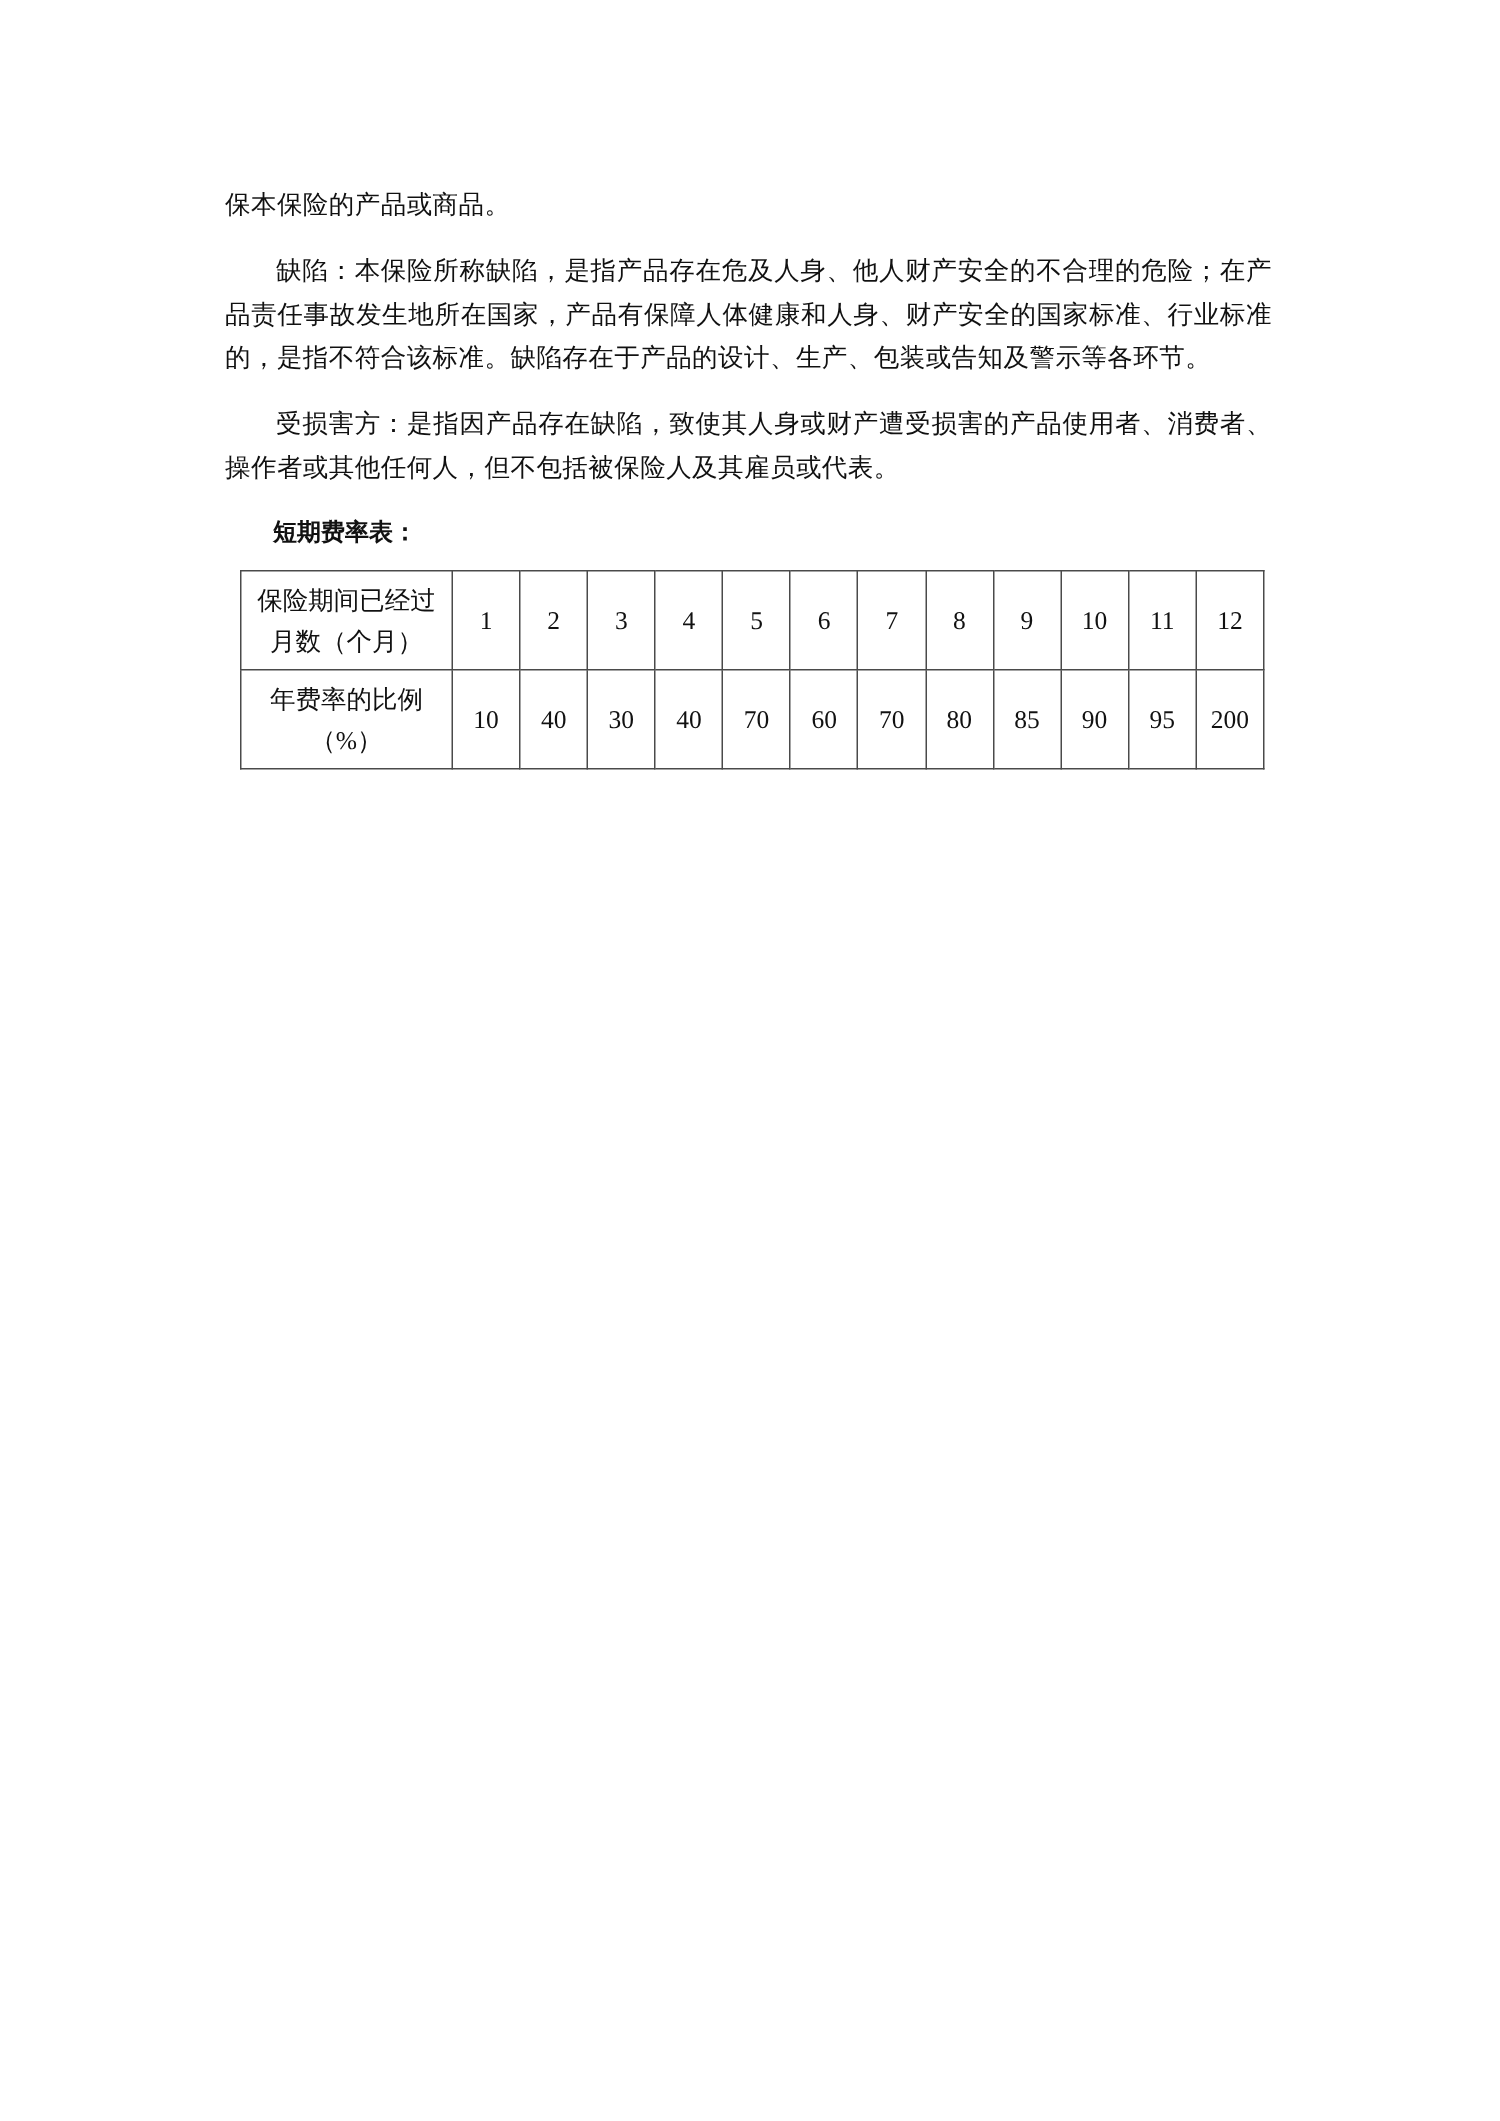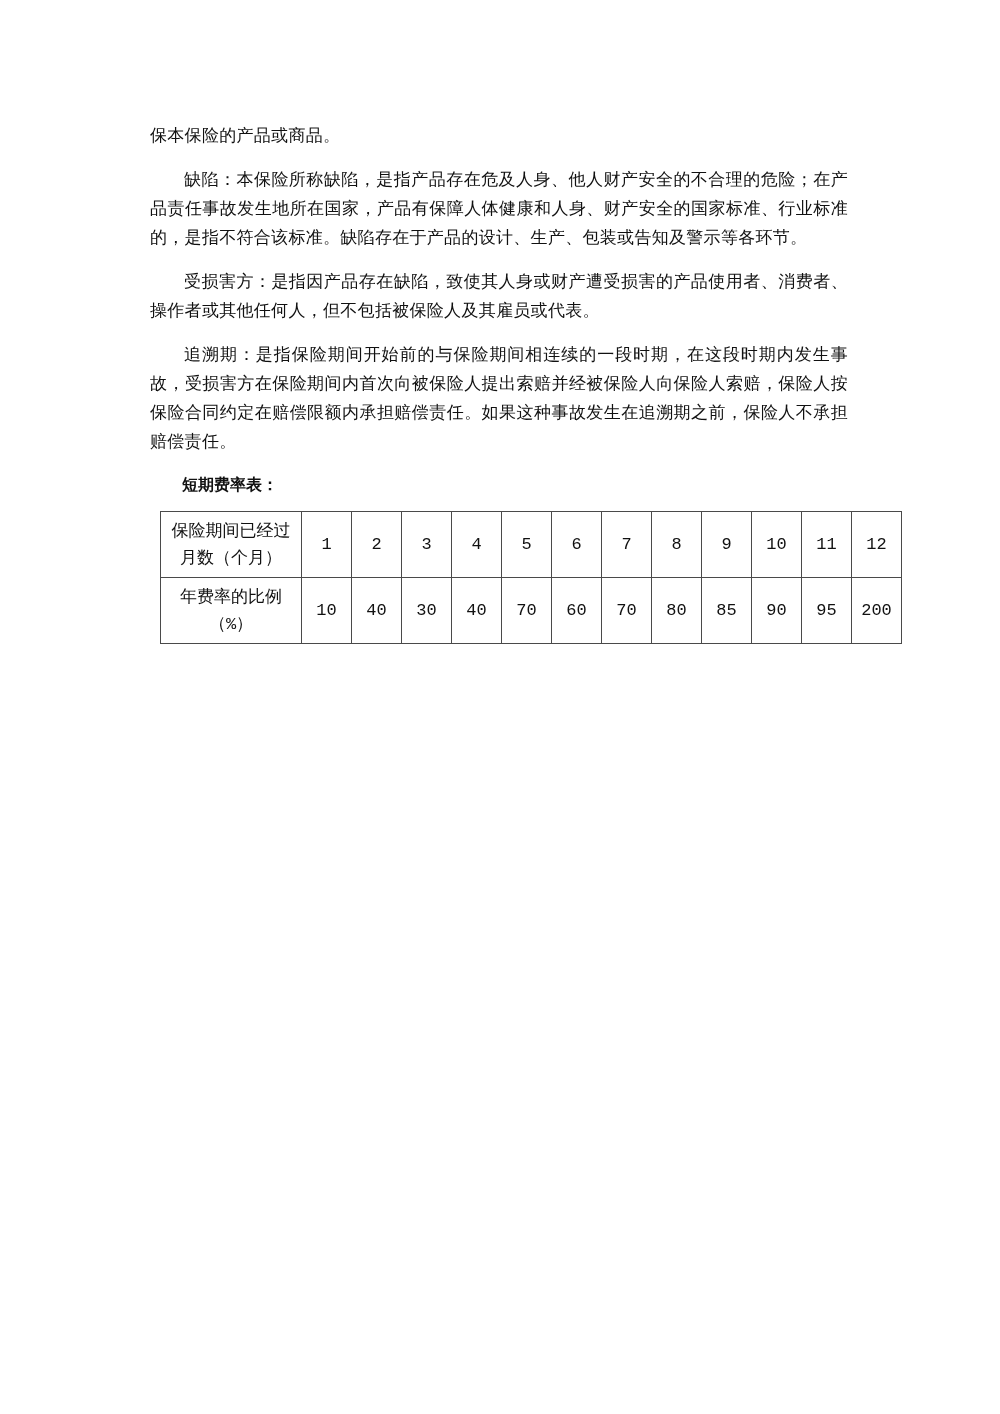--- a/index.html
+++ b/index.html
@@ -4,42 +4,42 @@
 <style>
   * { box-sizing: border-box; }
   html, body { margin: 0; padding: 0; background: #ffffff; }
   .page {
     position: relative;
     width: 1000px;
     height: 1414px;
     margin: 0 auto;
     background: #ffffff;
     color: #111111;
-    font-family: Liberation Mono, monospace;
+    font-family: Liberation Serif, serif;
     padding: 122px 152px 0 150px;
   }
   .para {
     margin: 0 0 15px 0;
     font-size: 17px;
     line-height: 29px;
     text-align: justify;
     letter-spacing: 0.3px;
   }
   .para.indent { text-indent: 2em; }
   .heading {
     margin: 0 0 0 0;
     font-size: 16px;
     line-height: 29px;
     font-weight: bold;
     text-indent: 2em;
   }
   table.rate-table {
     border-collapse: collapse;
     table-layout: fixed;
-    width: 742px;
+    width: 683px;
     margin: 10px 0 0 10px;
   }
   table.rate-table td {
     border: 1px solid #4a4a4a;
     text-align: center;
     vertical-align: middle;
     font-size: 17px;
     font-weight: normal;
     height: 66px;
     padding: 2px 3px;
@@ -57,21 +57,20 @@
 <body>
 
 <div class="page">
 
   <p class="para">保本保险的产品或商品。</p>
 
   <p class="para indent">缺陷：本保险所称缺陷，是指产品存在危及人身、他人财产安全的不合理的危险；在产品责任事故发生地所在国家，产品有保障人体健康和人身、财产安全的国家标准、行业标准的，是指不符合该标准。缺陷存在于产品的设计、生产、包装或告知及警示等各环节。</p>
 
   <p class="para indent">受损害方：是指因产品存在缺陷，致使其人身或财产遭受损害的产品使用者、消费者、操作者或其他任何人，但不包括被保险人及其雇员或代表。</p>
 
-  <p class="para indent">追溯期：是指保险期间开始前的与保险期间相连续的一段时期，在这段时期内发生事故，受损害方在保险期间内首次向被保险人提出索赔并经被保险人向保险人索赔，保险人按保险合同约定在赔偿限额内承担赔偿责任。如果这种事故发生在追溯期之前，保险人不承担赔偿责任。</p>
 
 
   <p class="heading">短期费率表：</p>
 
   <table class="rate-table">
     <tbody>
       <tr>
         <td class="label-cell">保险期间已经过月数（个月）</td>
         <td>1</td>
         <td>2</td>

